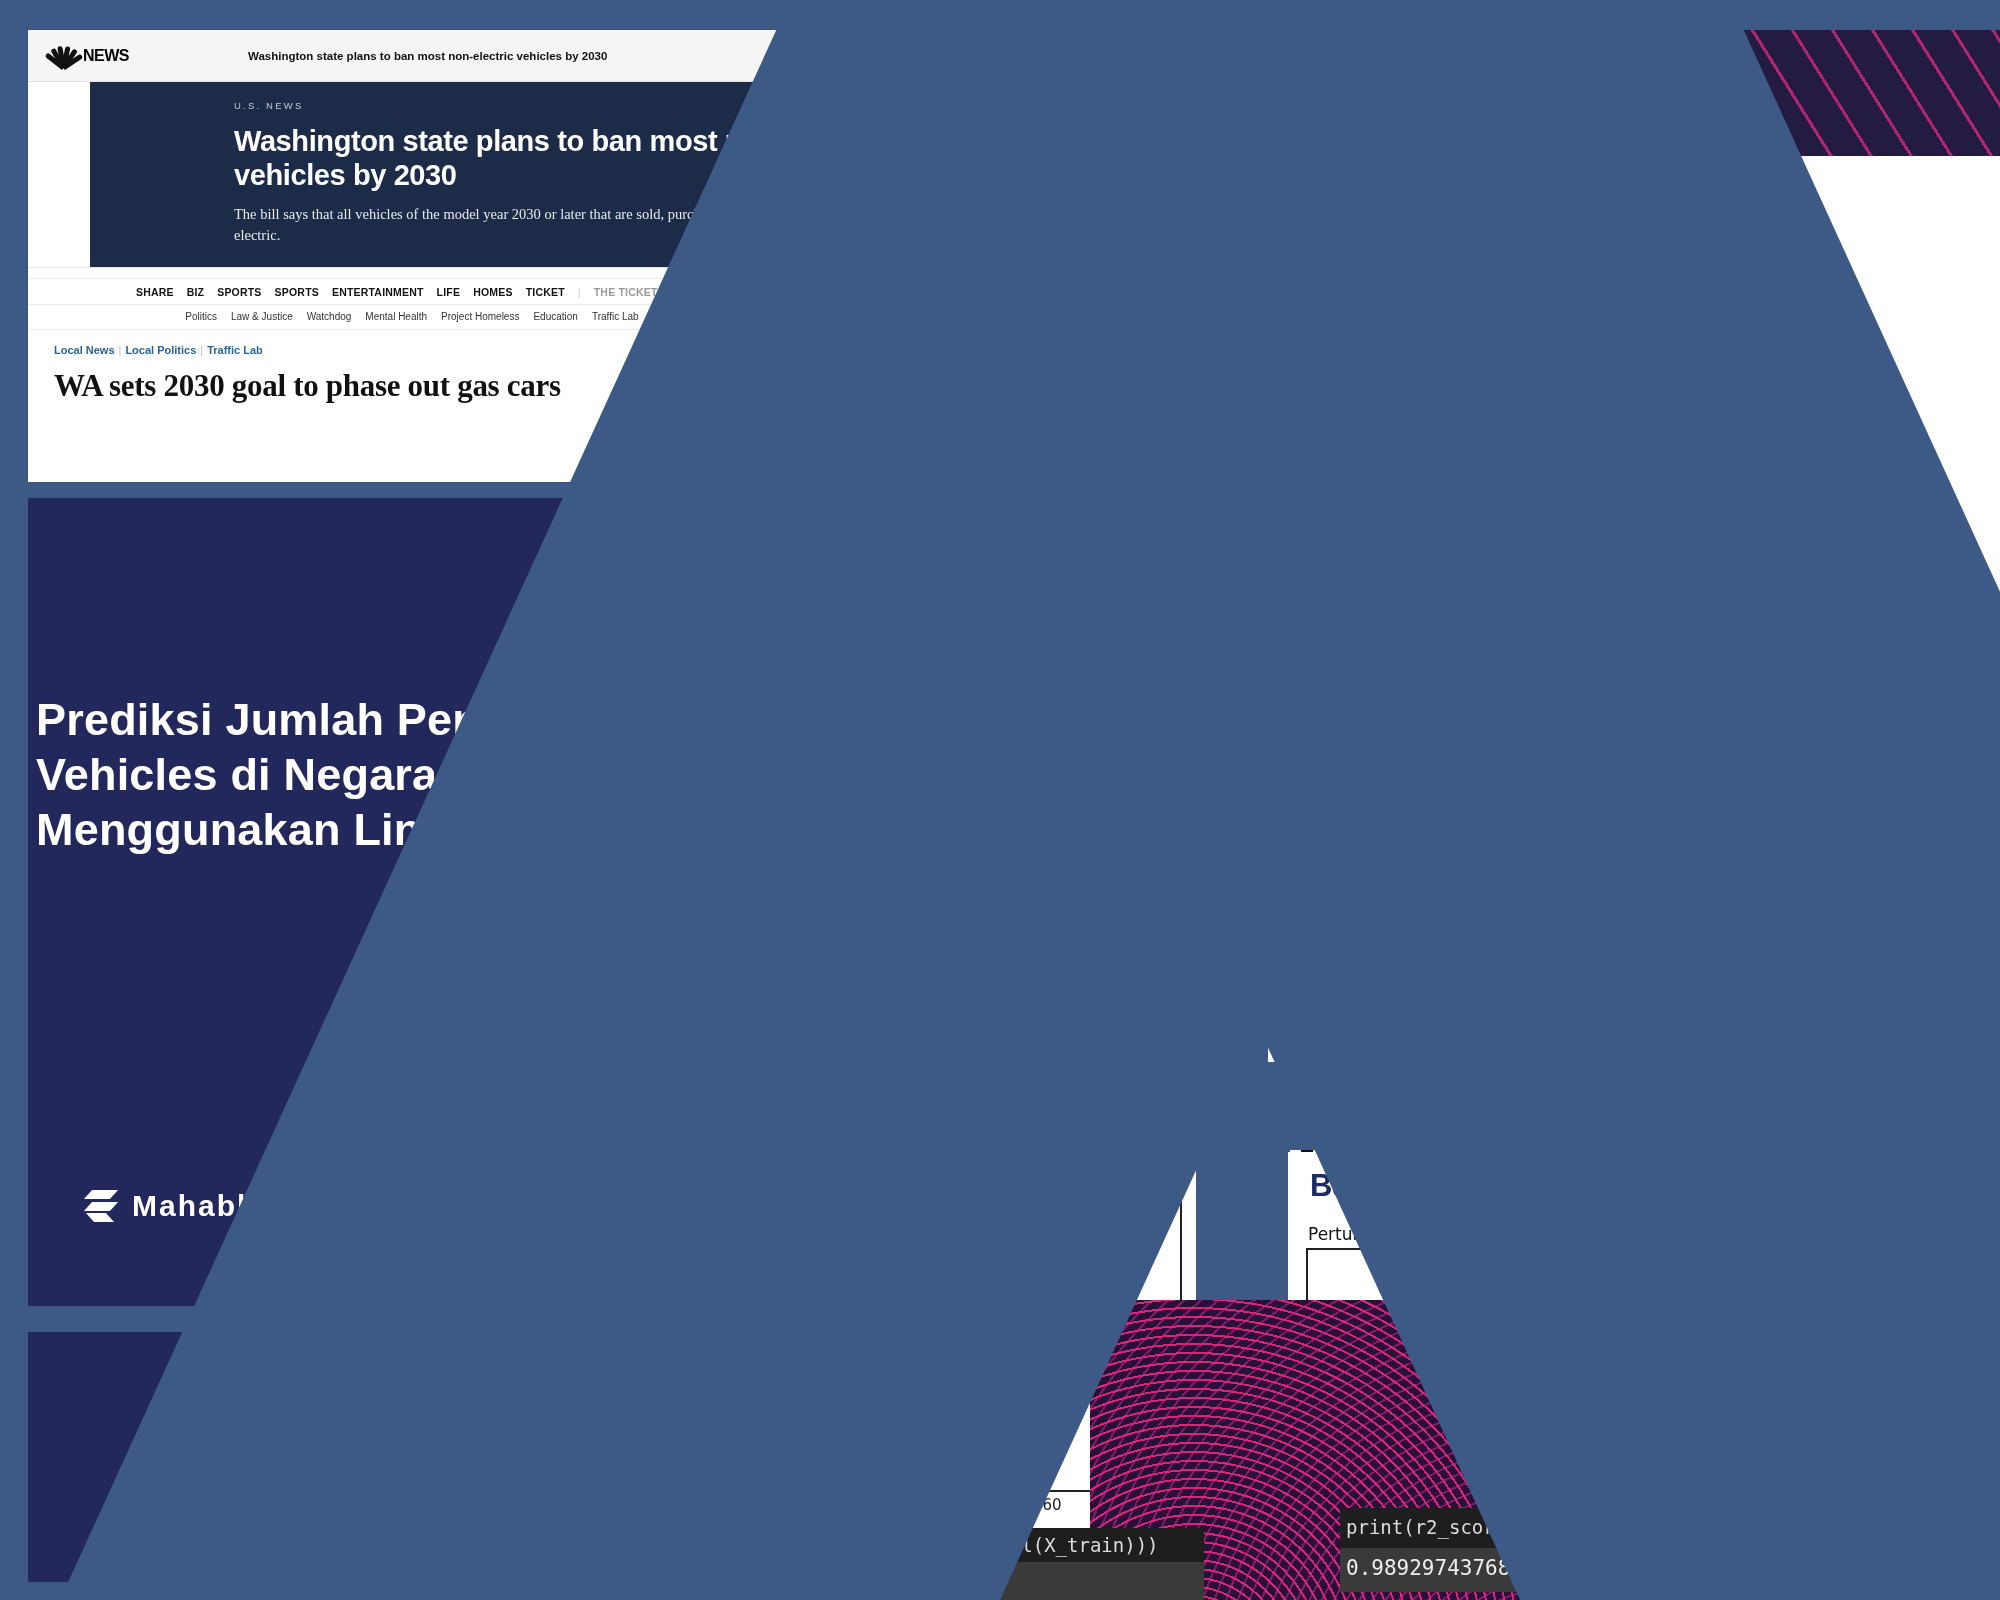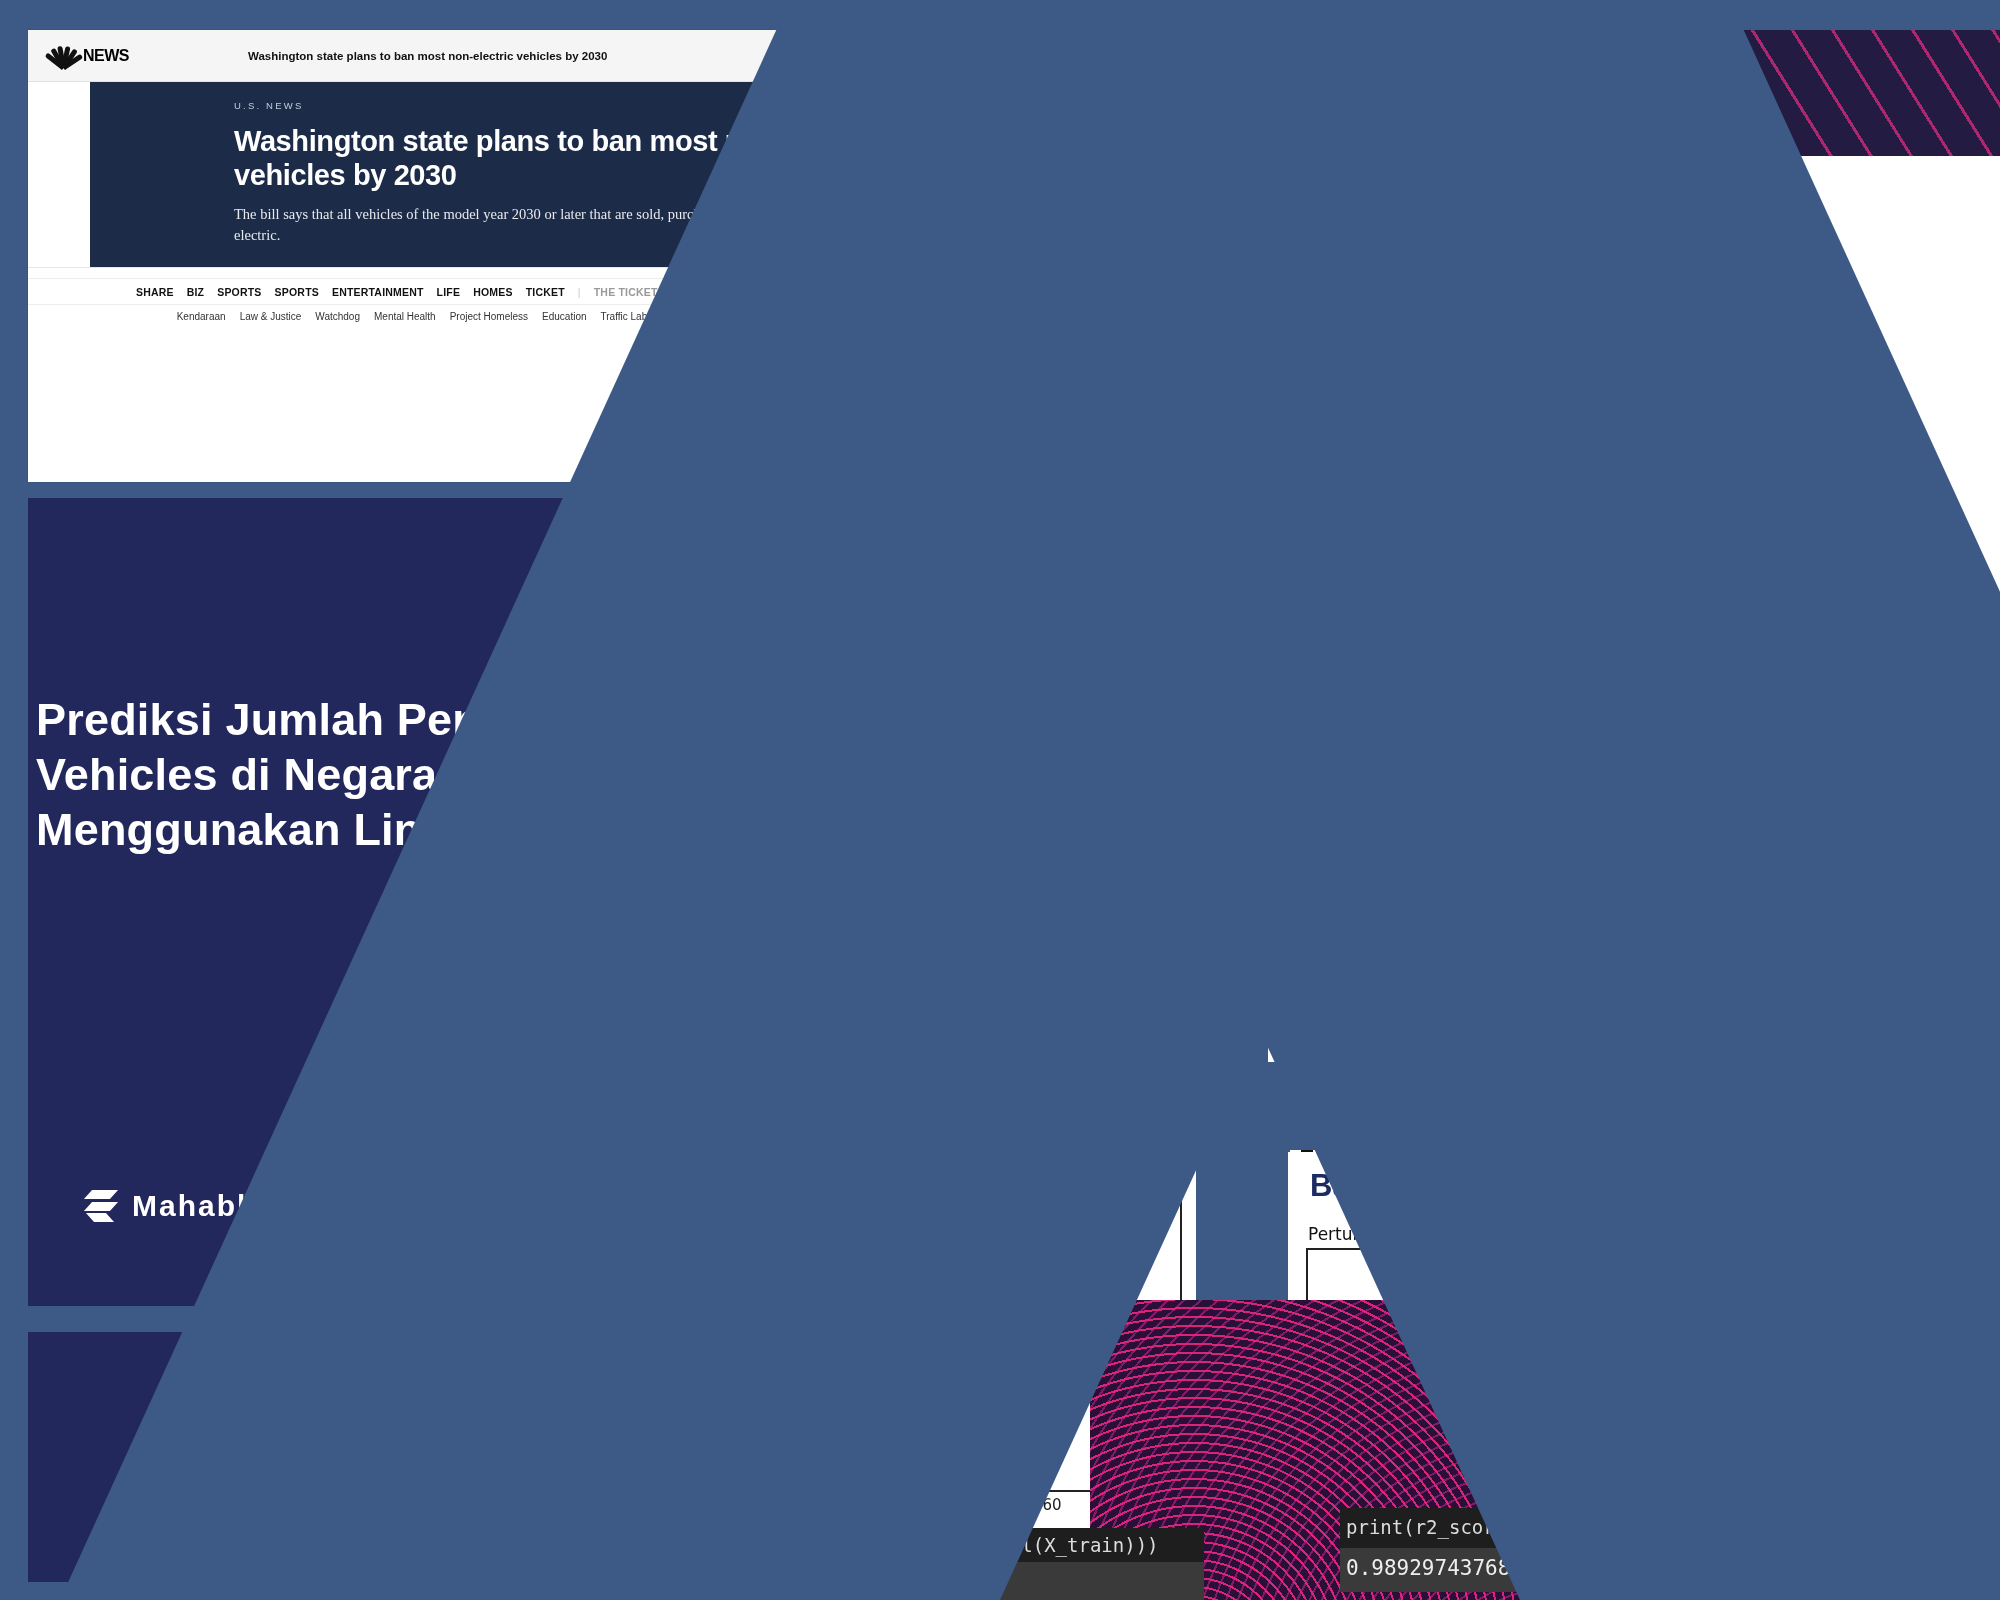--- a/index.html
+++ b/index.html
@@ -365,30 +365,36 @@
         <span>HOMES</span>
         <span>TICKET</span>
         <span class="sep">|</span>
         <span class="muted">THE TICKET</span>
         <span class="muted">JOBS</span>
         <span class="muted">EXPLORE</span>
         <span class="allsec">❯</span>
         <span class="allsec">All Sections</span>
       </div>
       <div class="st-nav2">
-        <span>Kendaraan</span>
+        <span>Politics</span>
         <span>Law &amp; Justice</span>
         <span>Watchdog</span>
         <span>Mental Health</span>
         <span>Project Homeless</span>
         <span>Education</span>
         <span>Traffic Lab</span>
         <span>Eastside</span>
         <span>Environment</span>
         <span>Obituaries</span>
+      </div>
+      <div class="st-body">
+        <div class="st-breadcrumb">
+          <span>Local News</span><span class="sep">|</span><span>Local Politics</span><span class="sep">|</span><span>Traffic Lab</span>
+        </div>
+        <div class="st-head">WA sets 2030 goal to phase out gas cars</div>
       </div>
     </div>
   </div>
 
   <div class="panel" id="photo-panel">
     <div class="portrait">
       <div class="hair"></div>
       <div class="face"></div>
       <div class="glasses">
           <i></i>

